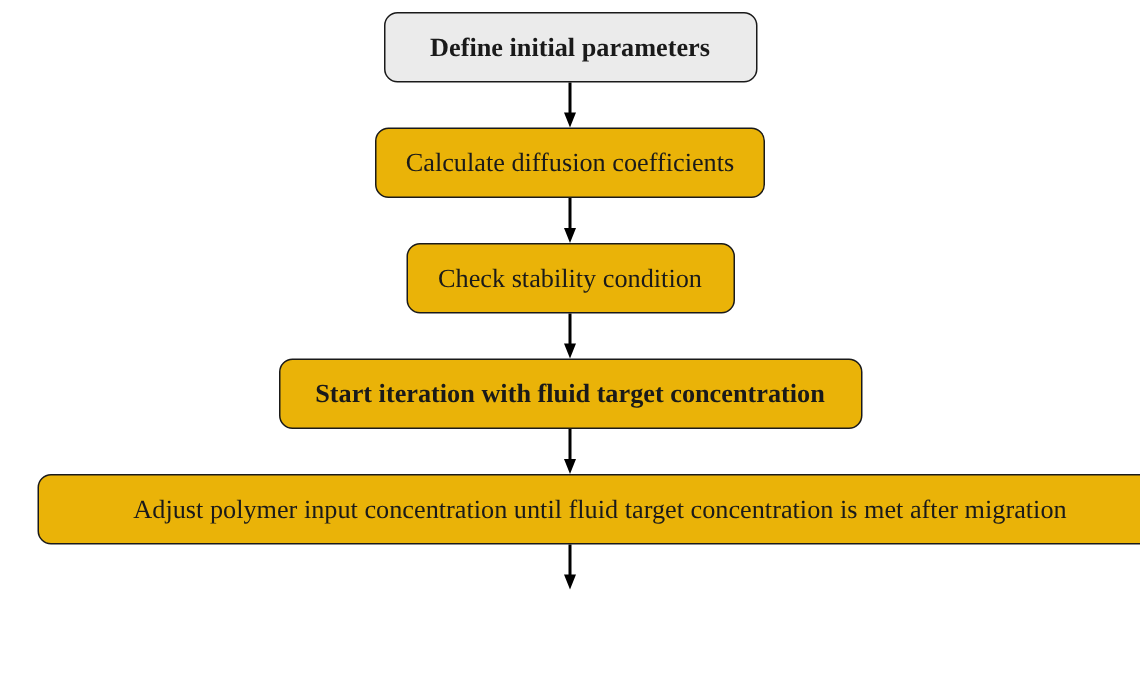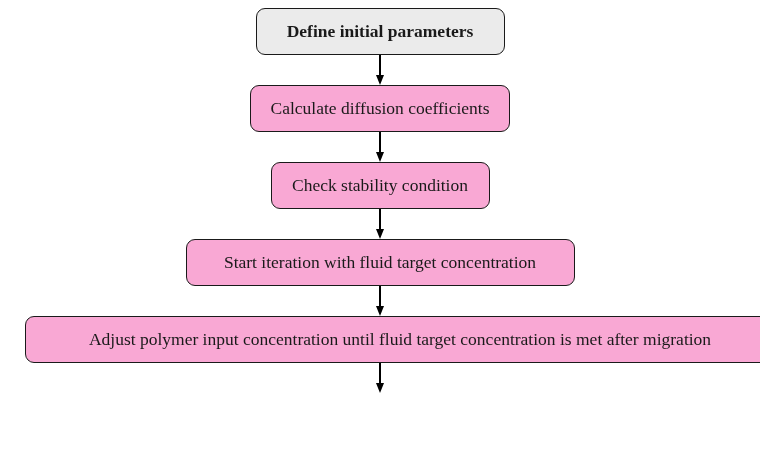--- a/index.html
+++ b/index.html
@@ -22,21 +22,21 @@
     width: 760px;
     display: flex;
     flex-direction: column;
     align-items: center;
   }
   .node {
     box-sizing: border-box;
     height: 47px;
     border: 1px solid #1a1a1a;
     border-radius: 9px;
-    background: #f9a8d4;
+    background: #eab308;
     color: #1a1a1a;
     font-size: 17.5px;
     display: flex;
     align-items: center;
     justify-content: center;
     text-align: center;
     padding: 0 10px;
     white-space: nowrap;
   }
   .node.terminal {
@@ -83,21 +83,21 @@
       <div class="head"></div>
     </div>
 
     <div class="node" style="width:219px;text-align:right;">Check stability condition</div>
 
     <div class="arrow">
       <div class="shaft"></div>
       <div class="head"></div>
     </div>
 
-    <div class="node" style="width:389px;">Start iteration with fluid target concentration</div>
+    <div class="node" style="width:389px;font-weight:bold;">Start iteration with fluid target concentration</div>
 
     <div class="arrow">
       <div class="shaft"></div>
       <div class="head"></div>
     </div>
 
     <div class="node" style="width:750px;margin-left:40px;">Adjust polymer input concentration until fluid target concentration is met after migration</div>
 
     <div class="arrow">
       <div class="shaft"></div>

